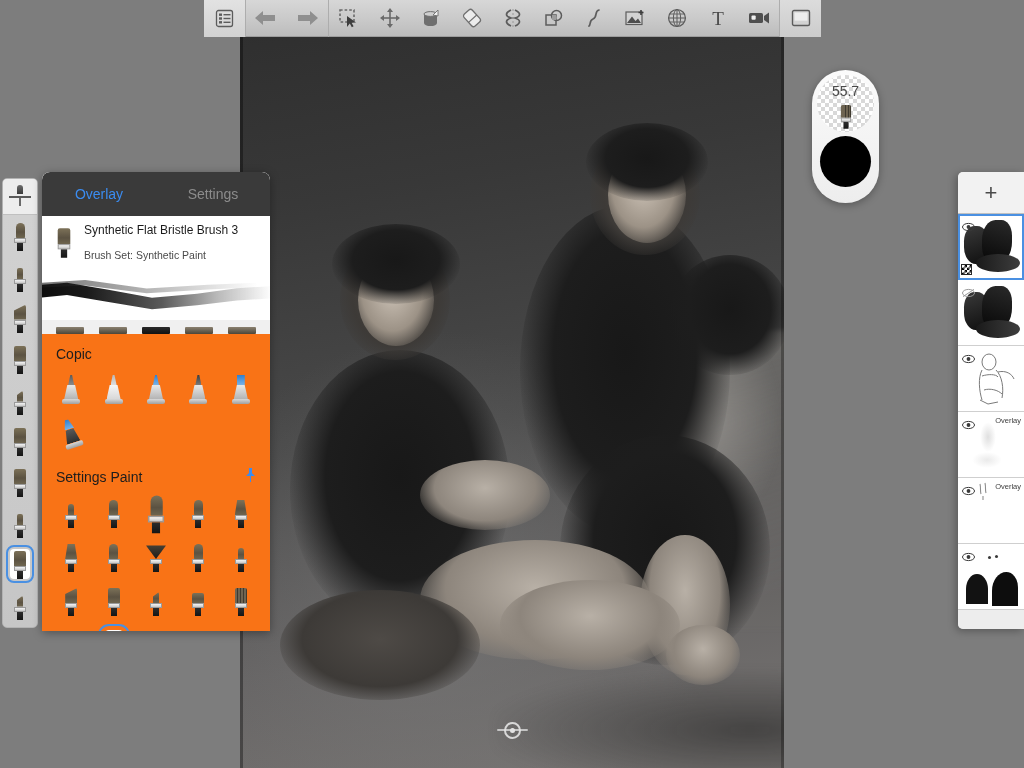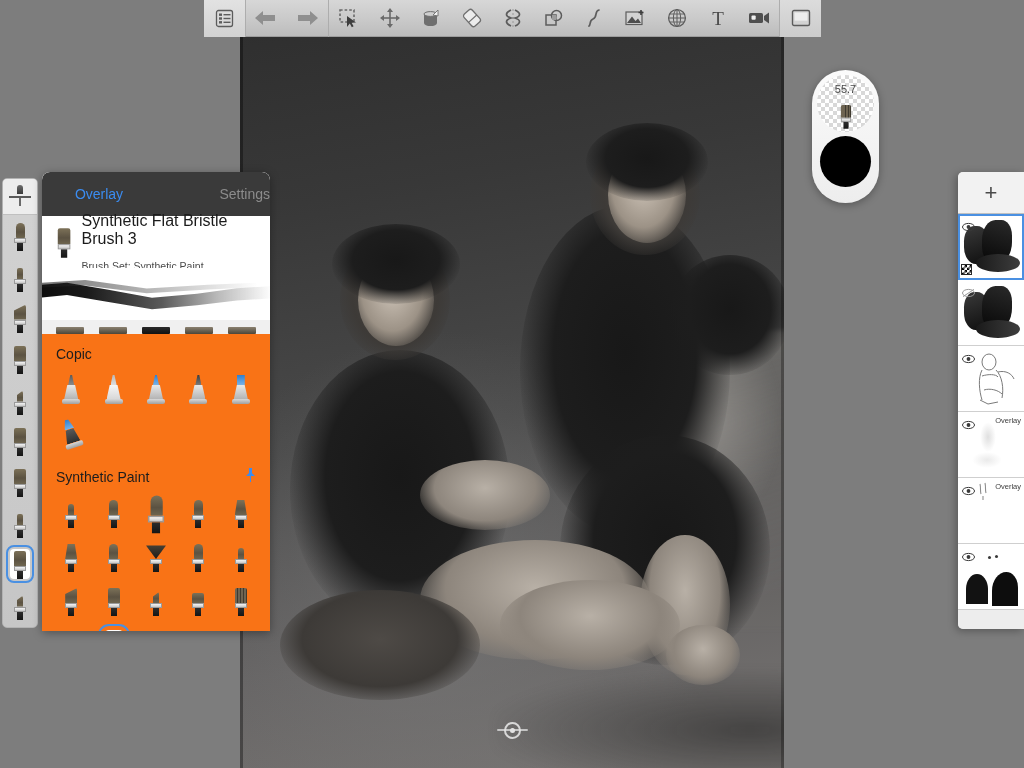--- a/index.html
+++ b/index.html
@@ -112,27 +112,27 @@
     overflow: hidden;
   }
   .bp-tabs {
     height: 44px; background: #3a3a3a; display: flex; align-items: center;
     border-radius: 8px 8px 0 0;
   }
   .bp-tab {
     flex: 1; text-align: center; font-size: 14px; cursor: pointer; line-height: 44px;
   }
   .bp-tab.active { color: #3b8cf0; }
-  .bp-tab.idle { color: #8c8c8c; text-align: right; }
+  .bp-tab.idle { color: #8c8c8c; }
 
   .bp-current {
     background: #fff; height: 52px; display: flex; align-items: center; padding: 0 8px 0 12px;
   }
   .bp-cur-text { margin-left: 10px; }
-  .bp-cur-name { font-size: 16px; color: #1b1b1b; }
+  .bp-cur-name { font-size: 12px; color: #1b1b1b; }
   .bp-cur-set  { font-size: 10.5px; color: #4a4a4a; margin-top: 12px; }
 
   .bp-preview {
     height: 52px; background: #fff; position: relative; overflow: hidden;
   }
   .stroke {
     position:absolute; left:-10px; top:10px; width:250px; height:34px;
     background: linear-gradient(90deg,#0a0a0a 0%, #1a1a1a 22%, #5a5a5a 52%, #b9b9b9 74%, rgba(255,255,255,0) 96%);
     clip-path: polygon(0 22%,14% 14%,30% 34%,48% 58%,66% 46%,82% 30%,100% 22%,100% 58%,82% 66%,66% 80%,48% 92%,30% 70%,14% 50%,0 60%);
     filter: blur(.4px);
@@ -180,21 +180,21 @@
     position:absolute; left:5px; top:5px; width:57px; height:57px; border-radius:50%;
     background-color: #ffffff;
     background-image:
       linear-gradient(45deg, #d8d8d8 25%, transparent 25%, transparent 75%, #d8d8d8 75%),
       linear-gradient(45deg, #d8d8d8 25%, transparent 25%, transparent 75%, #d8d8d8 75%);
     background-size: 8px 8px; background-position: 0 0, 4px 4px;
     overflow:hidden;
   }
   .hud-size-val {
     position:absolute; left:0; right:0; top:8px; text-align:center;
-    font-size: 11px; color:#4a4a4a;
+    font-size: 14px; color:#4a4a4a;
   }
   .hud-brush { position:absolute; left:50%; top:26px; transform:translateX(-50%) scale(.85); }
   .hud-color {
     position:absolute; left:8px; top:66px; width:51px; height:51px; border-radius:50%;
     background:#000;
   }
 
   
   .layers {
     position: absolute; left: 958px; top: 172px; width: 66px; height: 457px;
@@ -533,21 +533,21 @@
         <div class="bp-cell">
             <div class="marker blue" style="transform:rotate(-18deg)">
               <div class="mk-tip" style="width:10px;left:4px"></div>
               <div class="mk-body" style="background:linear-gradient(180deg,#5a5a5a,#2f2f2f)"></div>
               <div class="mk-base"></div>
             </div>
           </div>
       </div>
 
       <div class="bp-section">
-        <span>Synthetic Paint</span>
+        <span>Settings Paint</span>
         <span class="pin">
           <svg width="11" height="14" viewBox="0 0 11 14">
               <path d="M4 0 h3 v5 l3 3 h-9 l3 -3 z" fill="#3b8cf0"></path>
               <rect x="5" y="8" width="1" height="6" fill="#3b8cf0"></rect>
             </svg>
         </span>
       </div>
       <div class="bp-grid">
         <div class="bp-cell">
             <div class="brushglyph bg-round bg-small">

